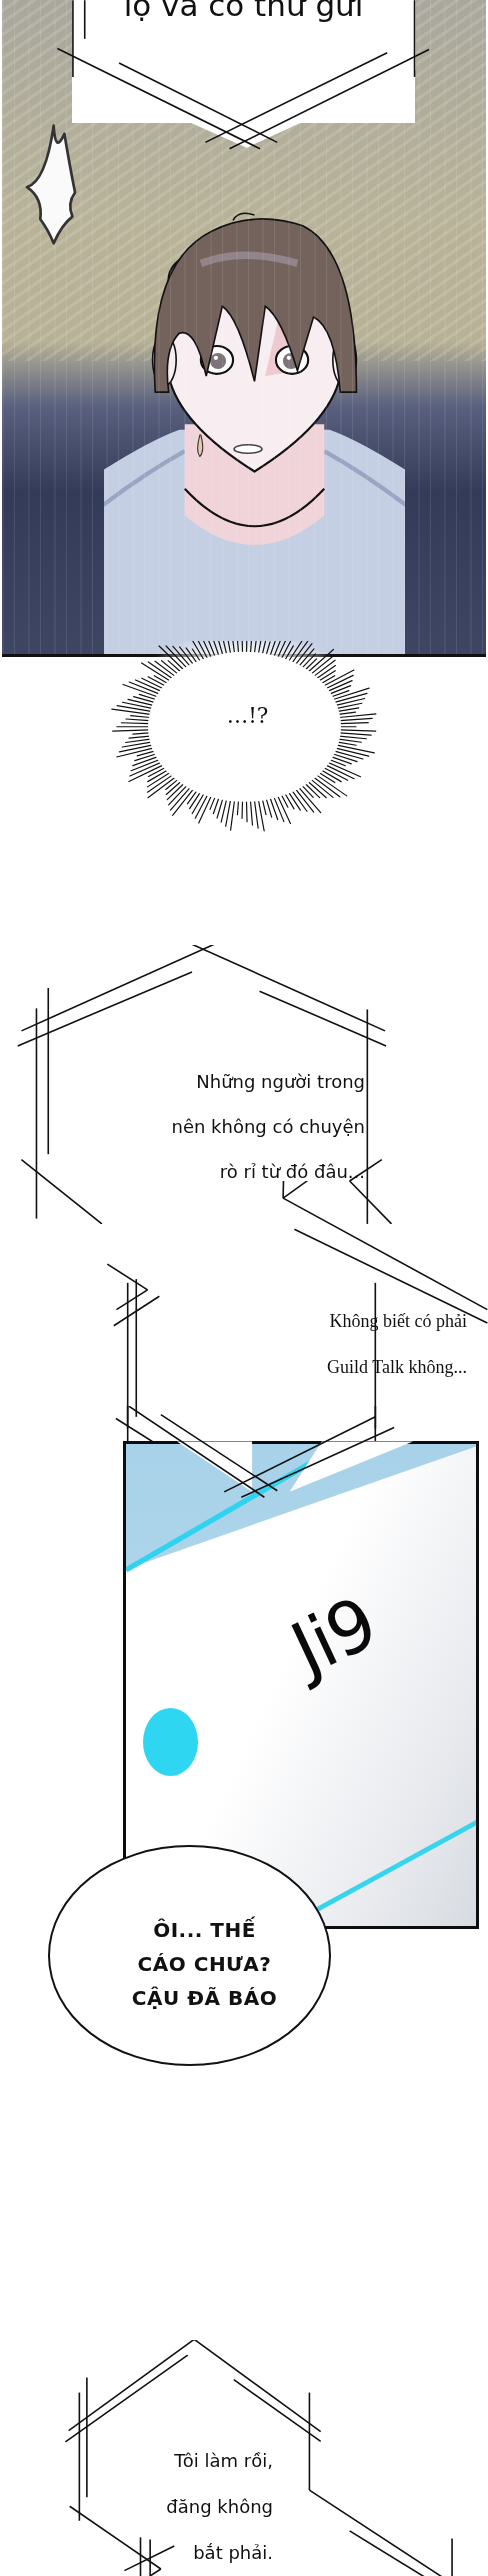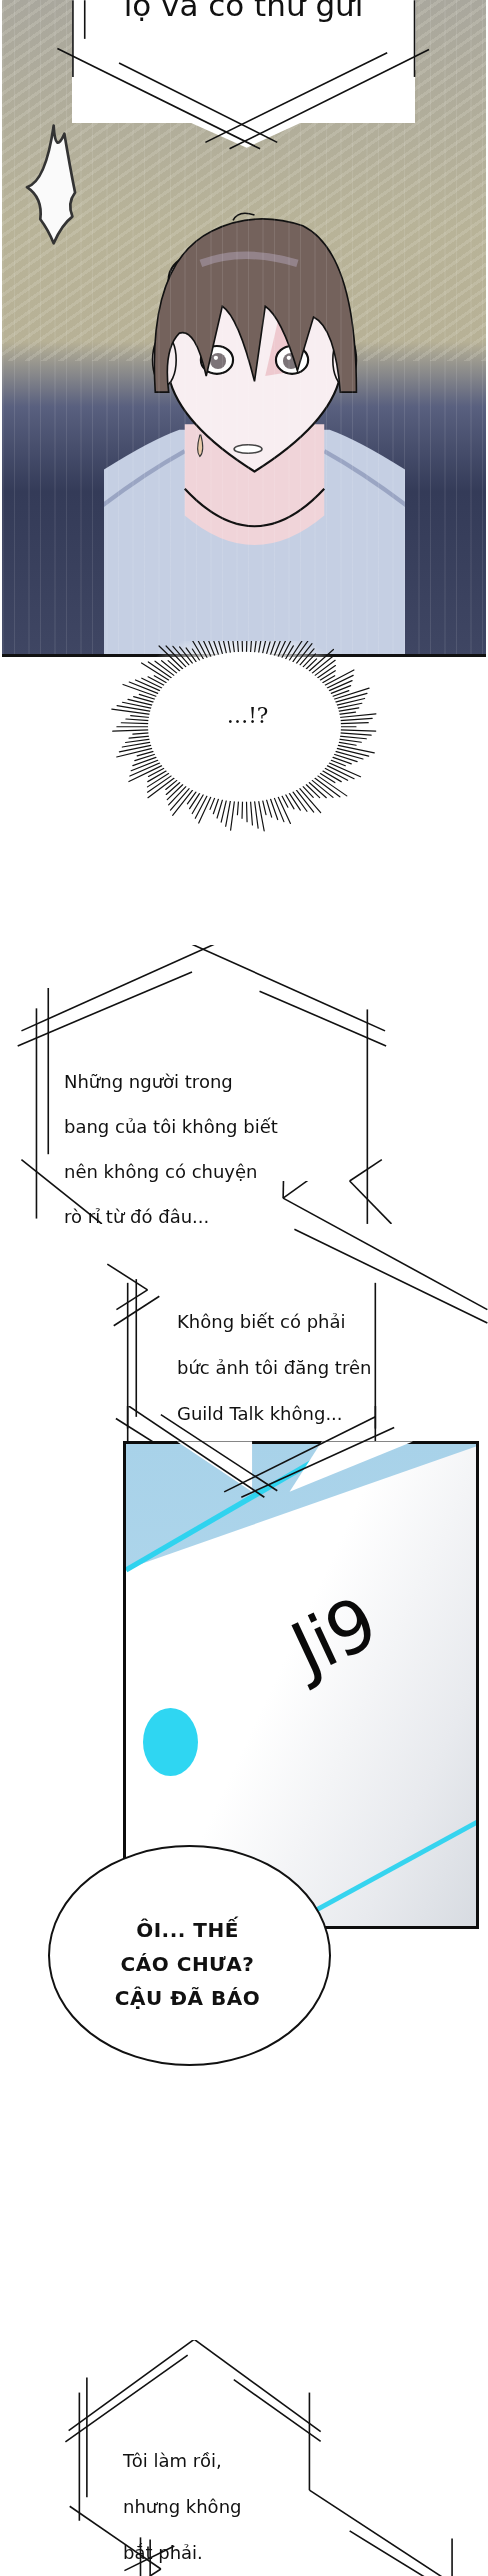--- a/index.html
+++ b/index.html
@@ -44,21 +44,21 @@
   
   #burst { left: 105px; top: 641px; width: 279px; height: 193px; }
   .burst-text {
     left: 199px; top: 703px; width: 97px; text-align: center;
     font-family: "DejaVu Serif", serif; font-size: 21.5px; color: #111;
   }
 
   
   .narr-svg { position: absolute; }
   .narr-text {
-    position: absolute; text-align: left;
+    position: absolute; text-align: right;
     font-family: "DejaVu Sans", sans-serif; color: #111;
     white-space: pre-line;
   }
 
   
   #phone-panel {
     left: 123px; top: 1441px; width: 356px; height: 488px;
     border: 3.2px solid #0d0d0d; overflow: hidden;
     background: linear-gradient(115deg, #ffffff 0%, #ffffff 45%, #e8eaee 80%, #d7dbe1 100%);
   }
@@ -73,21 +73,21 @@
     font-family: "DejaVu Sans", sans-serif; font-size: 72px; color: #0a0a0a;
     transform: rotate(-25deg); transform-origin: left top; letter-spacing: -2.1px;
   }
 
   
   #speech-bubble {
     left: 48px; top: 1845px; width: 283px; height: 221px; border-radius: 50%;
     background: #fff; border: 2.1px solid #111;
   }
   .speech-text {
-    left: 75px; top: 1913px; width: 225px; text-align: center;
+    left: 92px; top: 1913px; width: 225px; text-align: center;
     font-family: "DejaVu Sans", sans-serif; font-weight: bold;
     font-size: 20px; line-height: 34px; color: #111;
     text-transform: uppercase; letter-spacing: 0.5px;
   }
 </style>
 </head>
 <body>
 
 <div id="panel-1" class="abs">
   <div class="bg-texture"></div>
@@ -321,42 +321,40 @@
   <line x1="484" y1="86" x2="720" y2="188" stroke="#111" stroke-width="3"></line>
   <line x1="90" y1="80" x2="90" y2="390" stroke="#111" stroke-width="3"></line>
   <line x1="68" y1="118" x2="68" y2="510" stroke="#111" stroke-width="3"></line>
   <line x1="685" y1="120" x2="685" y2="520" stroke="#111" stroke-width="3"></line>
   <line x1="40" y1="400" x2="190" y2="520" stroke="#111" stroke-width="3"></line>
   <line x1="712" y1="400" x2="652" y2="440" stroke="#111" stroke-width="3"></line>
   <line x1="652" y1="440" x2="730" y2="520" stroke="#111" stroke-width="3"></line>
 </svg>
 <div class="narr-text" style="left:64px;top:1048px;width:301px;font-size:18px;line-height:22.5px;">
   <div>Những người trong</div>
-  <div>bang của tôi không biết</div>
   <div>nên không có chuyện</div>
   <div>rò rỉ từ đó đâu...</div>
 </div>
 
 <svg class="narr-svg" style="left:0;top:1181px" width="488" height="268" viewBox="0 0 910 500">
   <polygon points="260,170 480,60 900,240 900,660 260,660" fill="#fff"></polygon>
   <line x1="200" y1="155" x2="275" y2="203" stroke="#111" stroke-width="3"></line>
   <line x1="275" y1="203" x2="217" y2="240" stroke="#111" stroke-width="3"></line>
   <line x1="212" y1="270" x2="297" y2="215" stroke="#111" stroke-width="3"></line>
   <line x1="238" y1="190" x2="238" y2="503" stroke="#111" stroke-width="3"></line>
   <line x1="254" y1="183" x2="254" y2="440" stroke="#111" stroke-width="3"></line>
   <line x1="528" y1="32" x2="909" y2="240" stroke="#111" stroke-width="3"></line>
   <line x1="549" y1="90" x2="909" y2="265" stroke="#111" stroke-width="3"></line>
   <line x1="529" y1="-18" x2="528" y2="32" stroke="#111" stroke-width="3"></line>
   <line x1="528" y1="32" x2="574" y2="-1" stroke="#111" stroke-width="3"></line>
   <line x1="700" y1="190" x2="700" y2="500" stroke="#111" stroke-width="3"></line>
   <line x1="216" y1="443" x2="330" y2="515" stroke="#111" stroke-width="3"></line>
 </svg>
-<div class="narr-text" style="left:177px;top:1287px;width:290px;font-size:18px;line-height:23px;">
+<div class="narr-text" style="left:177px;top:1287px;width:290px;font-size:18px;line-height:23px;font-family:Liberation Serif, serif;">
   <div>Không biết có phải</div>
-  <div>bức ảnh tôi đăng trên</div>
   <div>Guild Talk không...</div>
 </div>
 
 <div id="phone-panel" class="abs">
   <div class="blue-wedge"></div>
   <svg width="356" height="488" viewBox="0 0 664 910">
     <line x1="0" y1="235" x2="400" y2="3" stroke="#2fd3ef" stroke-width="10"></line>
     <line x1="280" y1="910" x2="664" y2="700" stroke="#36d4ef" stroke-width="9"></line>
     <circle cx="74" cy="245" r="0" fill="none"></circle>
   </svg>
@@ -395,16 +393,16 @@
   <line x1="652" y1="356" x2="870" y2="490" stroke="#111" stroke-width="3"></line>
   <line x1="130" y1="310" x2="300" y2="427" stroke="#111" stroke-width="3"></line>
   <line x1="300" y1="427" x2="280" y2="440" stroke="#111" stroke-width="3"></line>
   <line x1="262" y1="368" x2="262" y2="440" stroke="#111" stroke-width="3"></line>
   <line x1="280" y1="372" x2="280" y2="440" stroke="#111" stroke-width="3"></line>
   <line x1="232" y1="430" x2="325" y2="384" stroke="#111" stroke-width="3"></line>
   <line x1="843" y1="370" x2="843" y2="440" stroke="#111" stroke-width="3"></line>
 </svg>
 <div class="narr-text" style="left:123px;top:2426px;width:150px;font-size:18px;line-height:23px;">
   <div>Tôi làm rồi,</div>
-  <div>nhưng không</div>
+  <div>đăng không</div>
   <div>bắt phải.</div>
 </div>
 
 
 </body></html>

